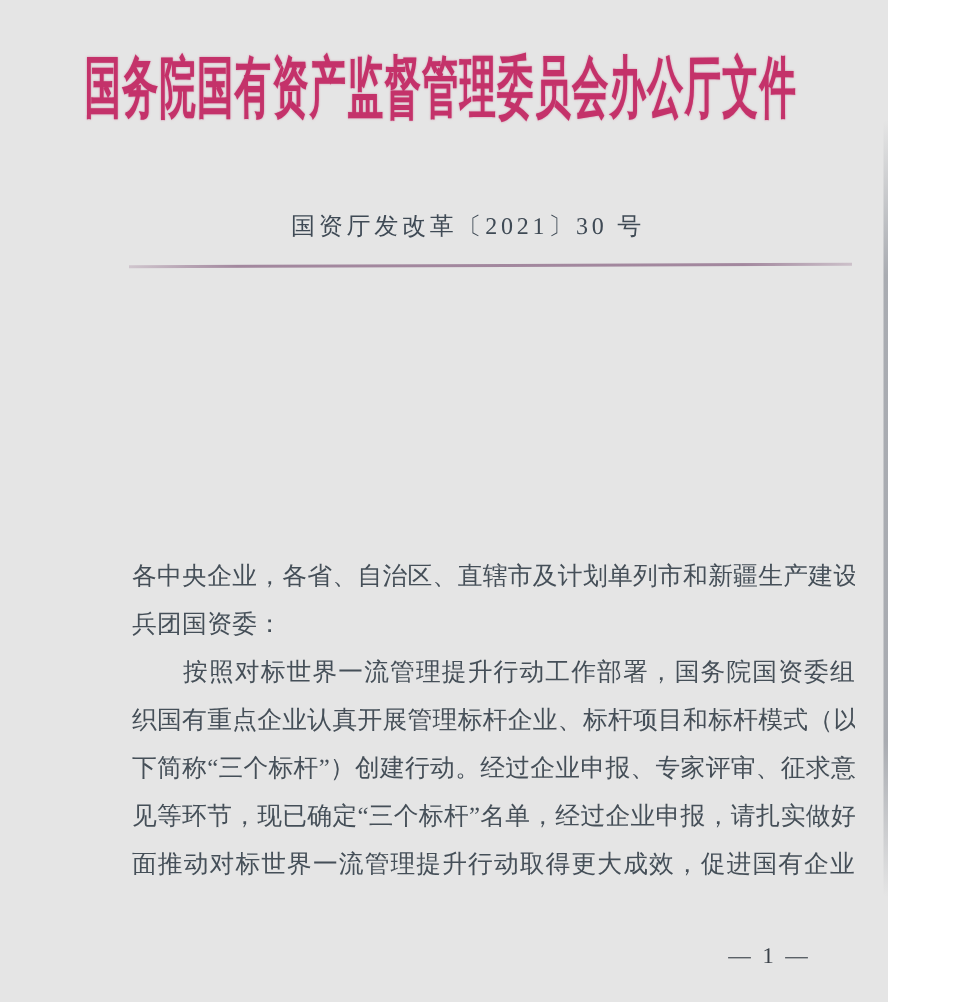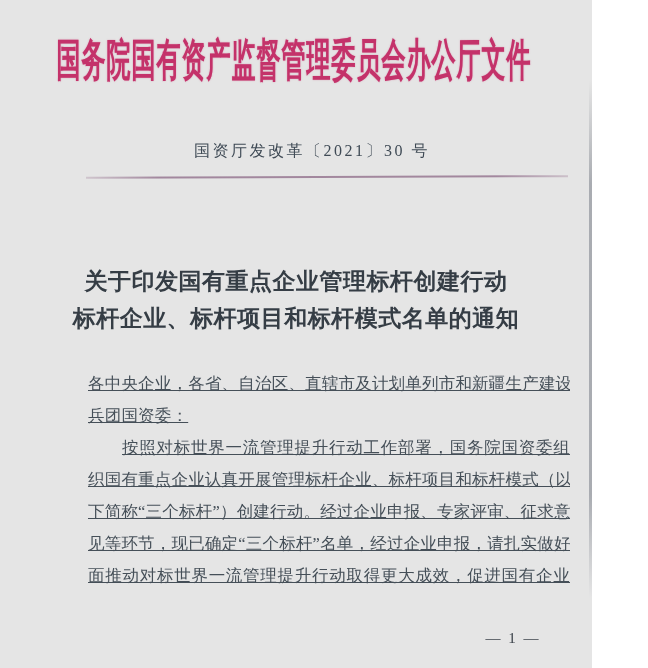--- a/index.html
+++ b/index.html
@@ -72,21 +72,20 @@
   }
   .line {
     font-size: 16.5px;
     line-height: 32px;
     height: 32px;
     letter-spacing: 0.2px;
     text-align: justify;
     text-align-last: justify;
     white-space: nowrap;
     overflow: hidden;
-    text-decoration: underline;
   }
   .line.no-just { text-align: left; text-align-last: left; }
   .line.indent { padding-left: 34px; width: 448px; }
   
   .page-number {
     position: absolute;
     top: 630px; left: 458px;
     width: 110px;
     text-align: center;
     font-size: 15px;
@@ -107,24 +106,20 @@
 <body>
 
 <div class="page">
 
   <div class="red-banner">国务院国有资产监督管理委员会办公厅文件</div>
 
   <div class="doc-number">国资厅发改革〔2021〕30 号</div>
 
   <div class="divider"></div>
 
-  <div class="title">
-    <div class="title-line">关于印发国有重点企业管理标杆创建行动</div>
-    <div class="title-line">标杆企业、标杆项目和标杆模式名单的通知</div>
-  </div>
 
   <div class="body-block">
     <div class="line">各中央企业，各省、自治区、直辖市及计划单列市和新疆生产建设</div>
     <div class="line no-just">兵团国资委：</div>
     <div class="line indent">按照对标世界一流管理提升行动工作部署，国务院国资委组</div>
     <div class="line">织国有重点企业认真开展管理标杆企业、标杆项目和标杆模式（以</div>
     <div class="line">下简称“三个标杆”）创建行动。经过企业申报、专家评审、征求意</div>
     <div class="line">见等环节，现已确定“三个标杆”名单，经过企业申报，请扎实做好</div>
     <div class="line">面推动对标世界一流管理提升行动取得更大成效，促进国有企业</div>
   </div>

